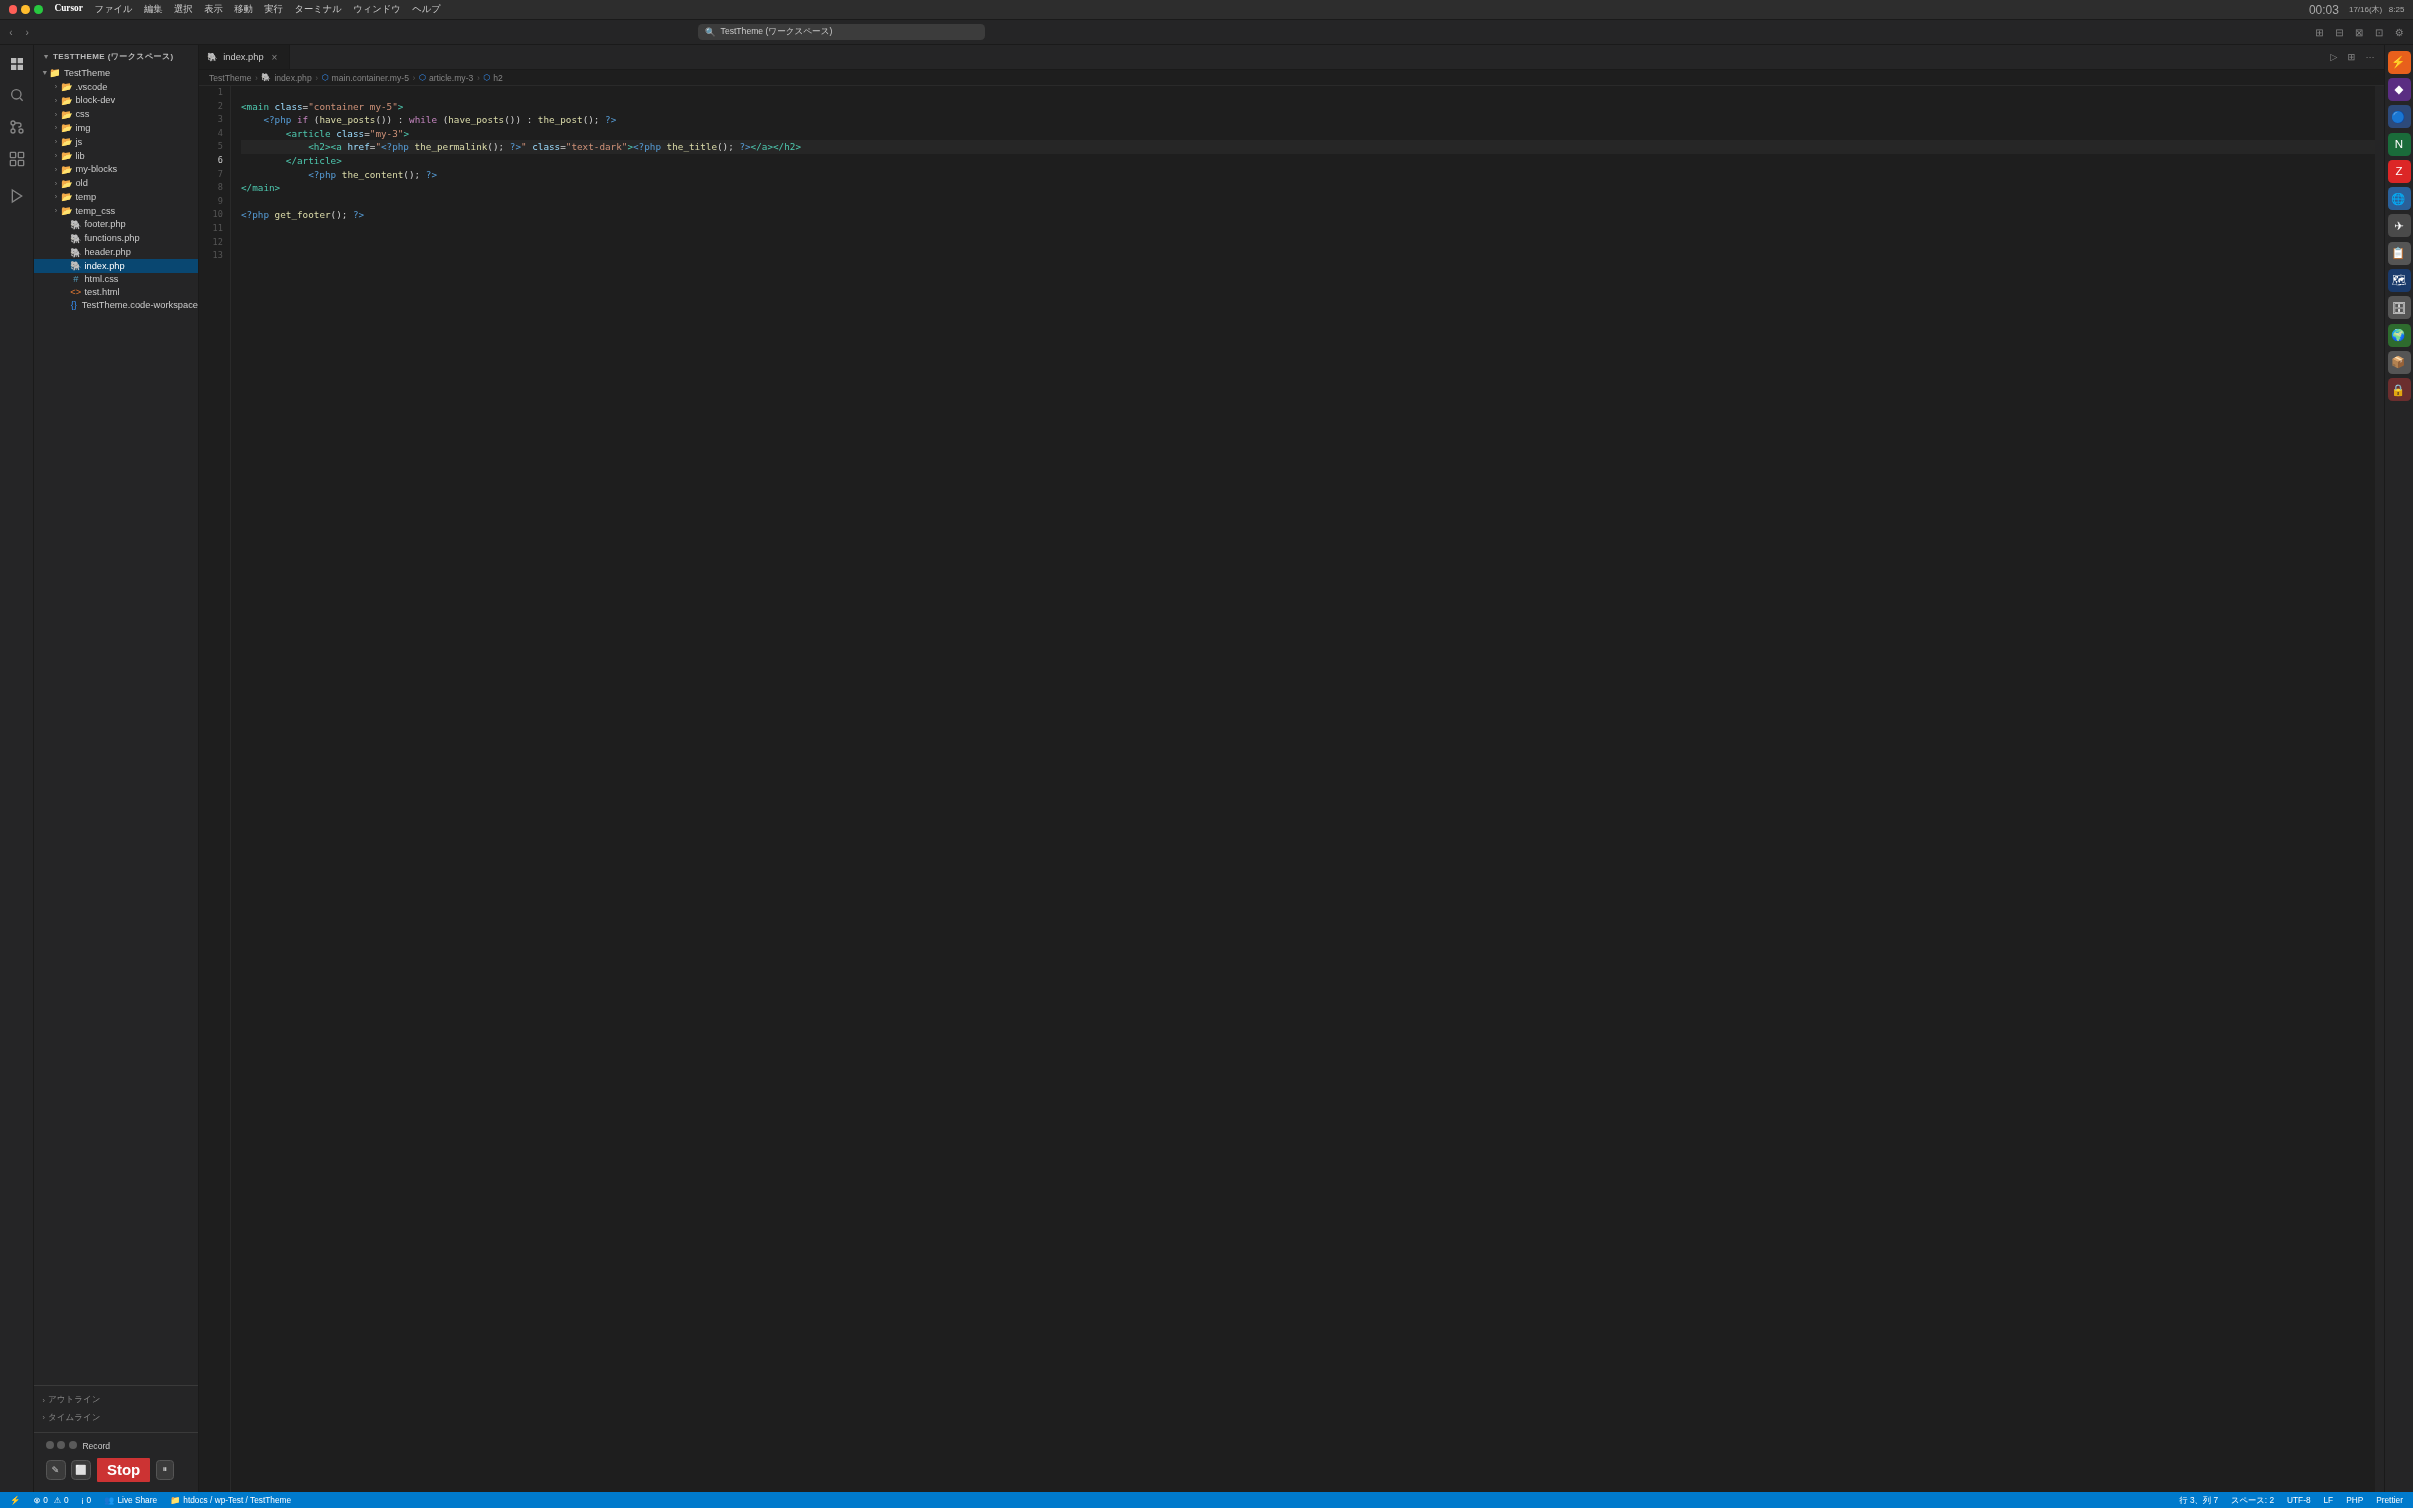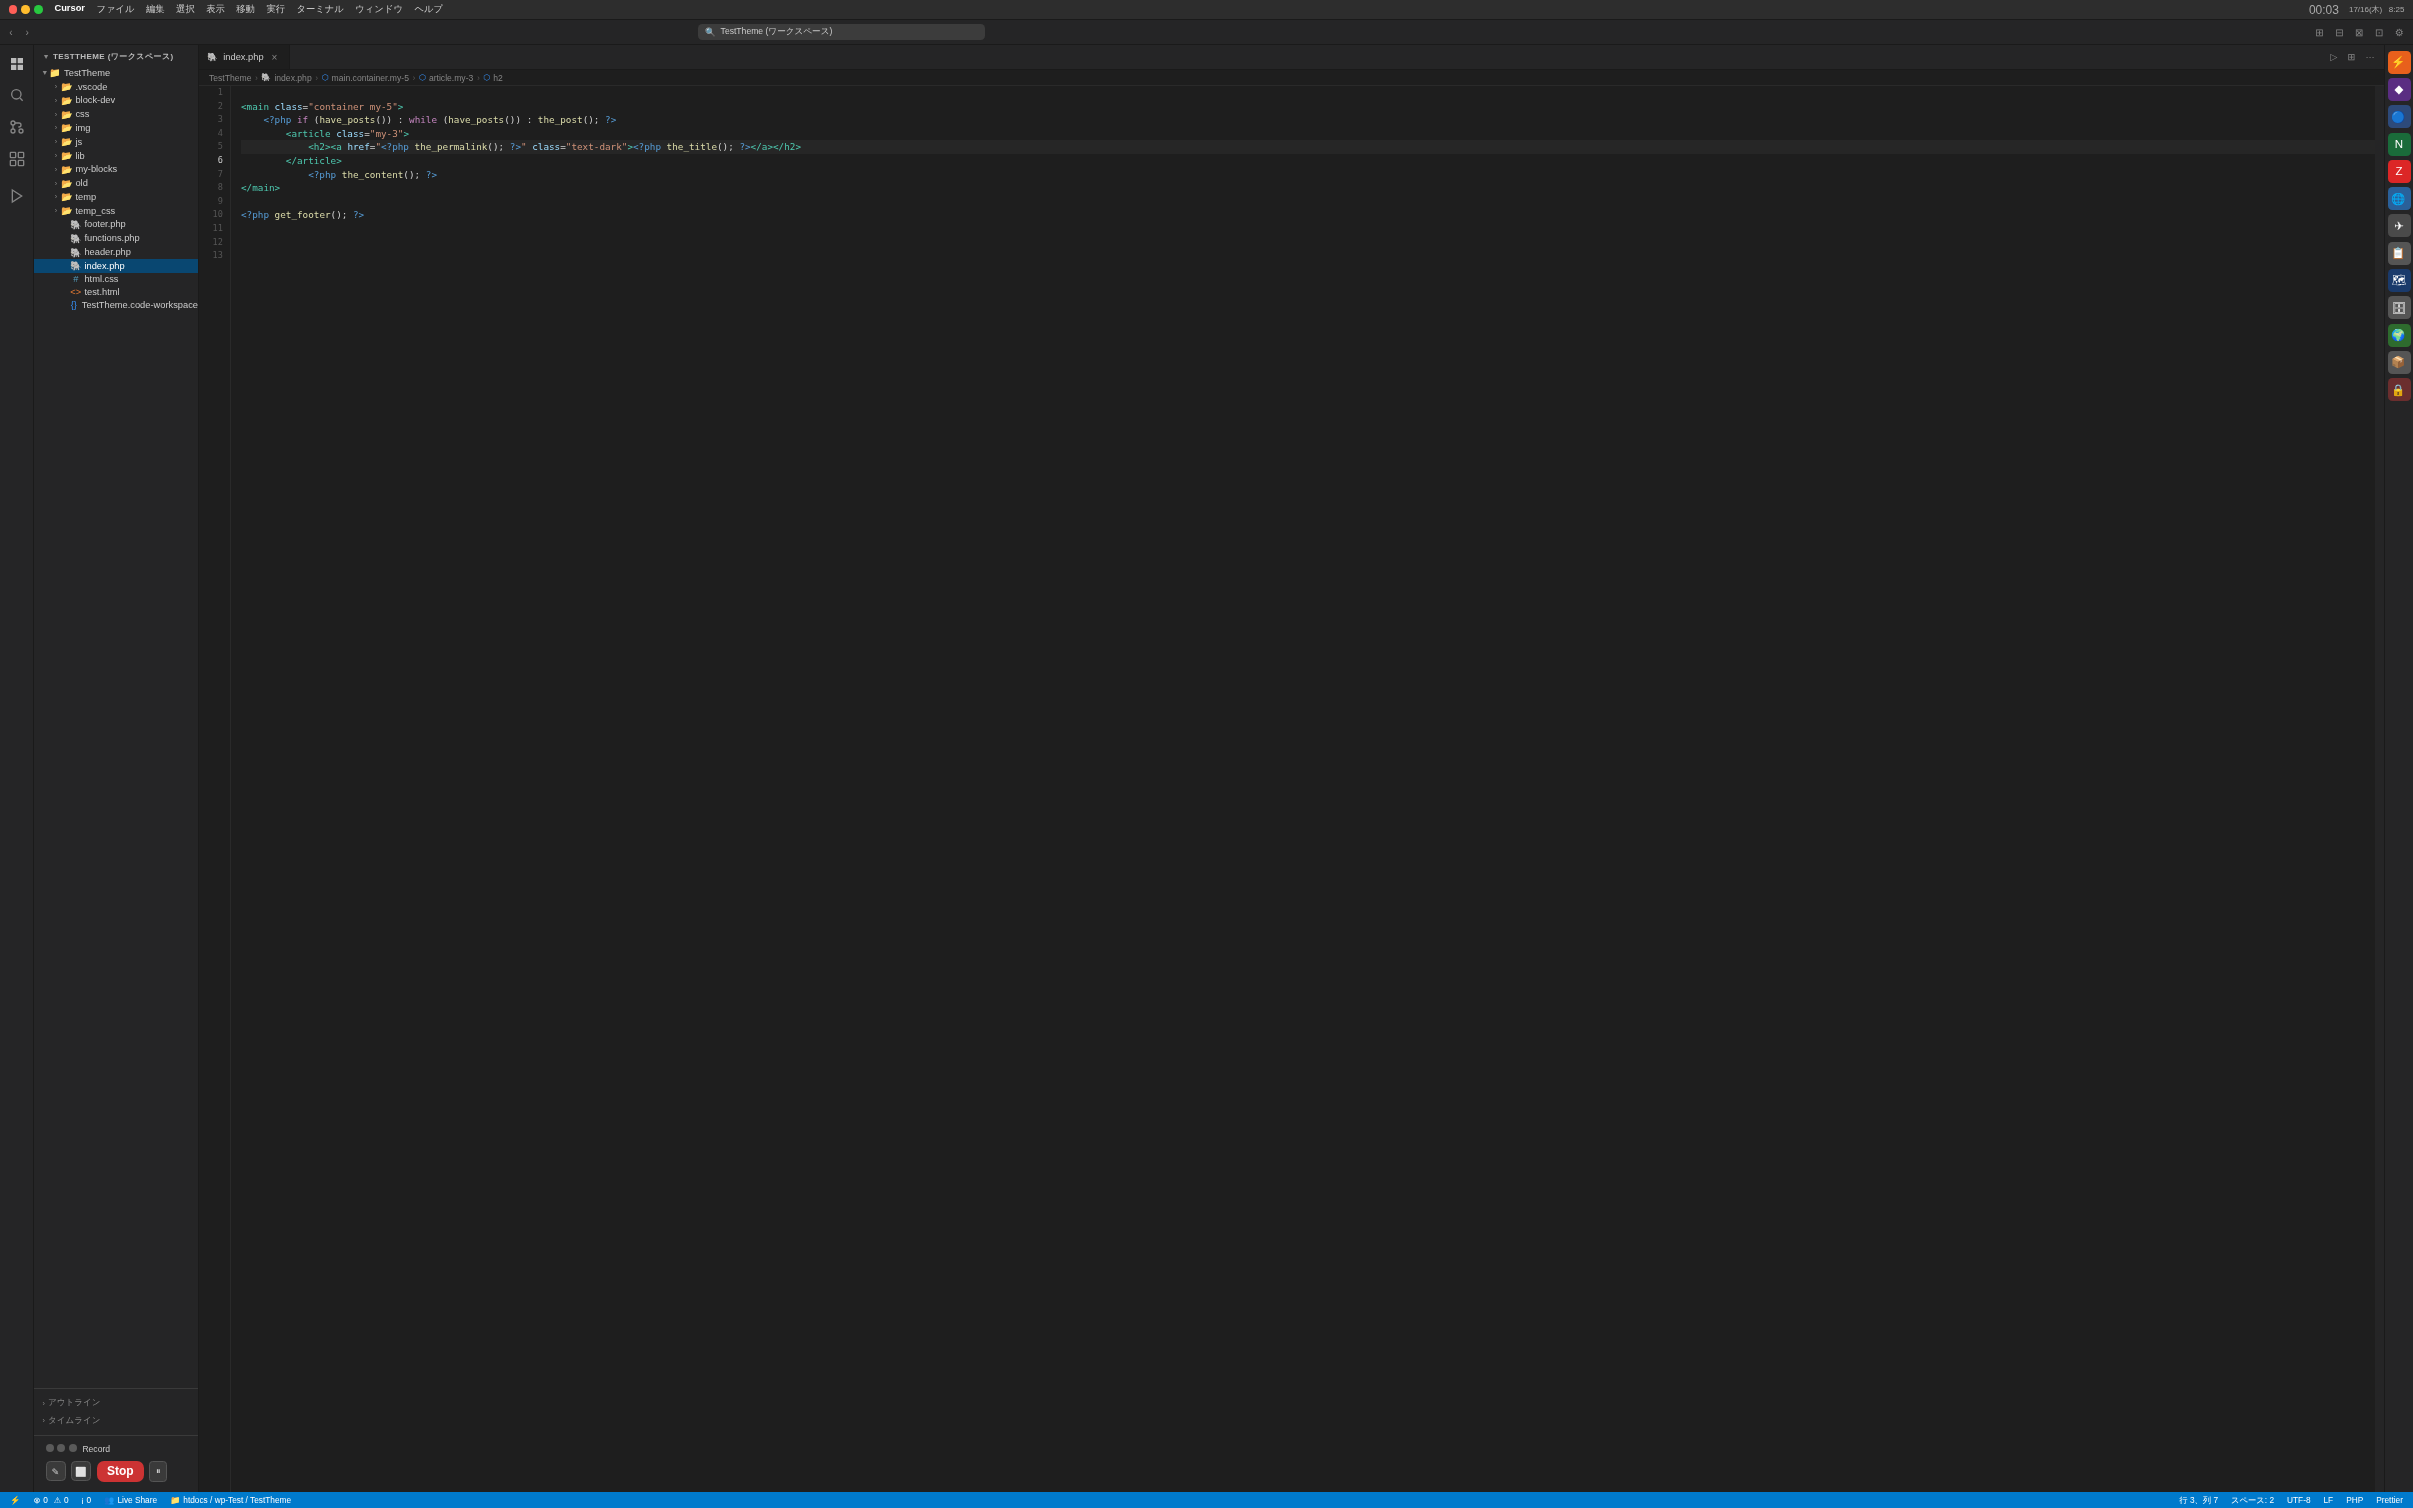--- a/index.html
+++ b/index.html
@@ -244,22 +244,22 @@
       justify-content: center;
       cursor: pointer;
       color: #cccccc;
       font-size: 9.3px;
     }
     .stop-btn {
       background: #cc3333;
       border: none;
       color: white;
       padding: 3.6px 10px;
-      border-radius: 7px;
-      font-size: 12px;
+      border-radius: 1px;
+      font-size: 15px;
       font-weight: 600;
       cursor: pointer;
     }
     .pause-btn {
       background: #3a3a3a;
       border: 0.7px solid #555;
       color: #cccccc;
       padding: 3.6px 5.7px;
       border-radius: 3.6px;
       font-size: 9.3px;
@@ -460,21 +460,21 @@
 </head>
 <body>
 
 <div class="titlebar">
   <div class="traffic-lights">
     <div class="traffic-light tl-close"></div>
     <div class="traffic-light tl-min"></div>
     <div class="traffic-light tl-max"></div>
   </div>
   <div style="margin-left: 11.5px; display: flex; gap: 11.5px; font-size: 9.3px; color: #cccccc;">
-    <span style="font-weight: 600; color: #fff;">Cursor</span>
+    <span style="font-weight: 600; color: #fff; font-family: Liberation Serif, serif;">Cursor</span>
     <span>ファイル</span>
     <span>編集</span>
     <span>選択</span>
     <span>表示</span>
     <span>移動</span>
     <span>実行</span>
     <span>ターミナル</span>
     <span>ウィンドウ</span>
     <span>ヘルプ</span>
   </div>

